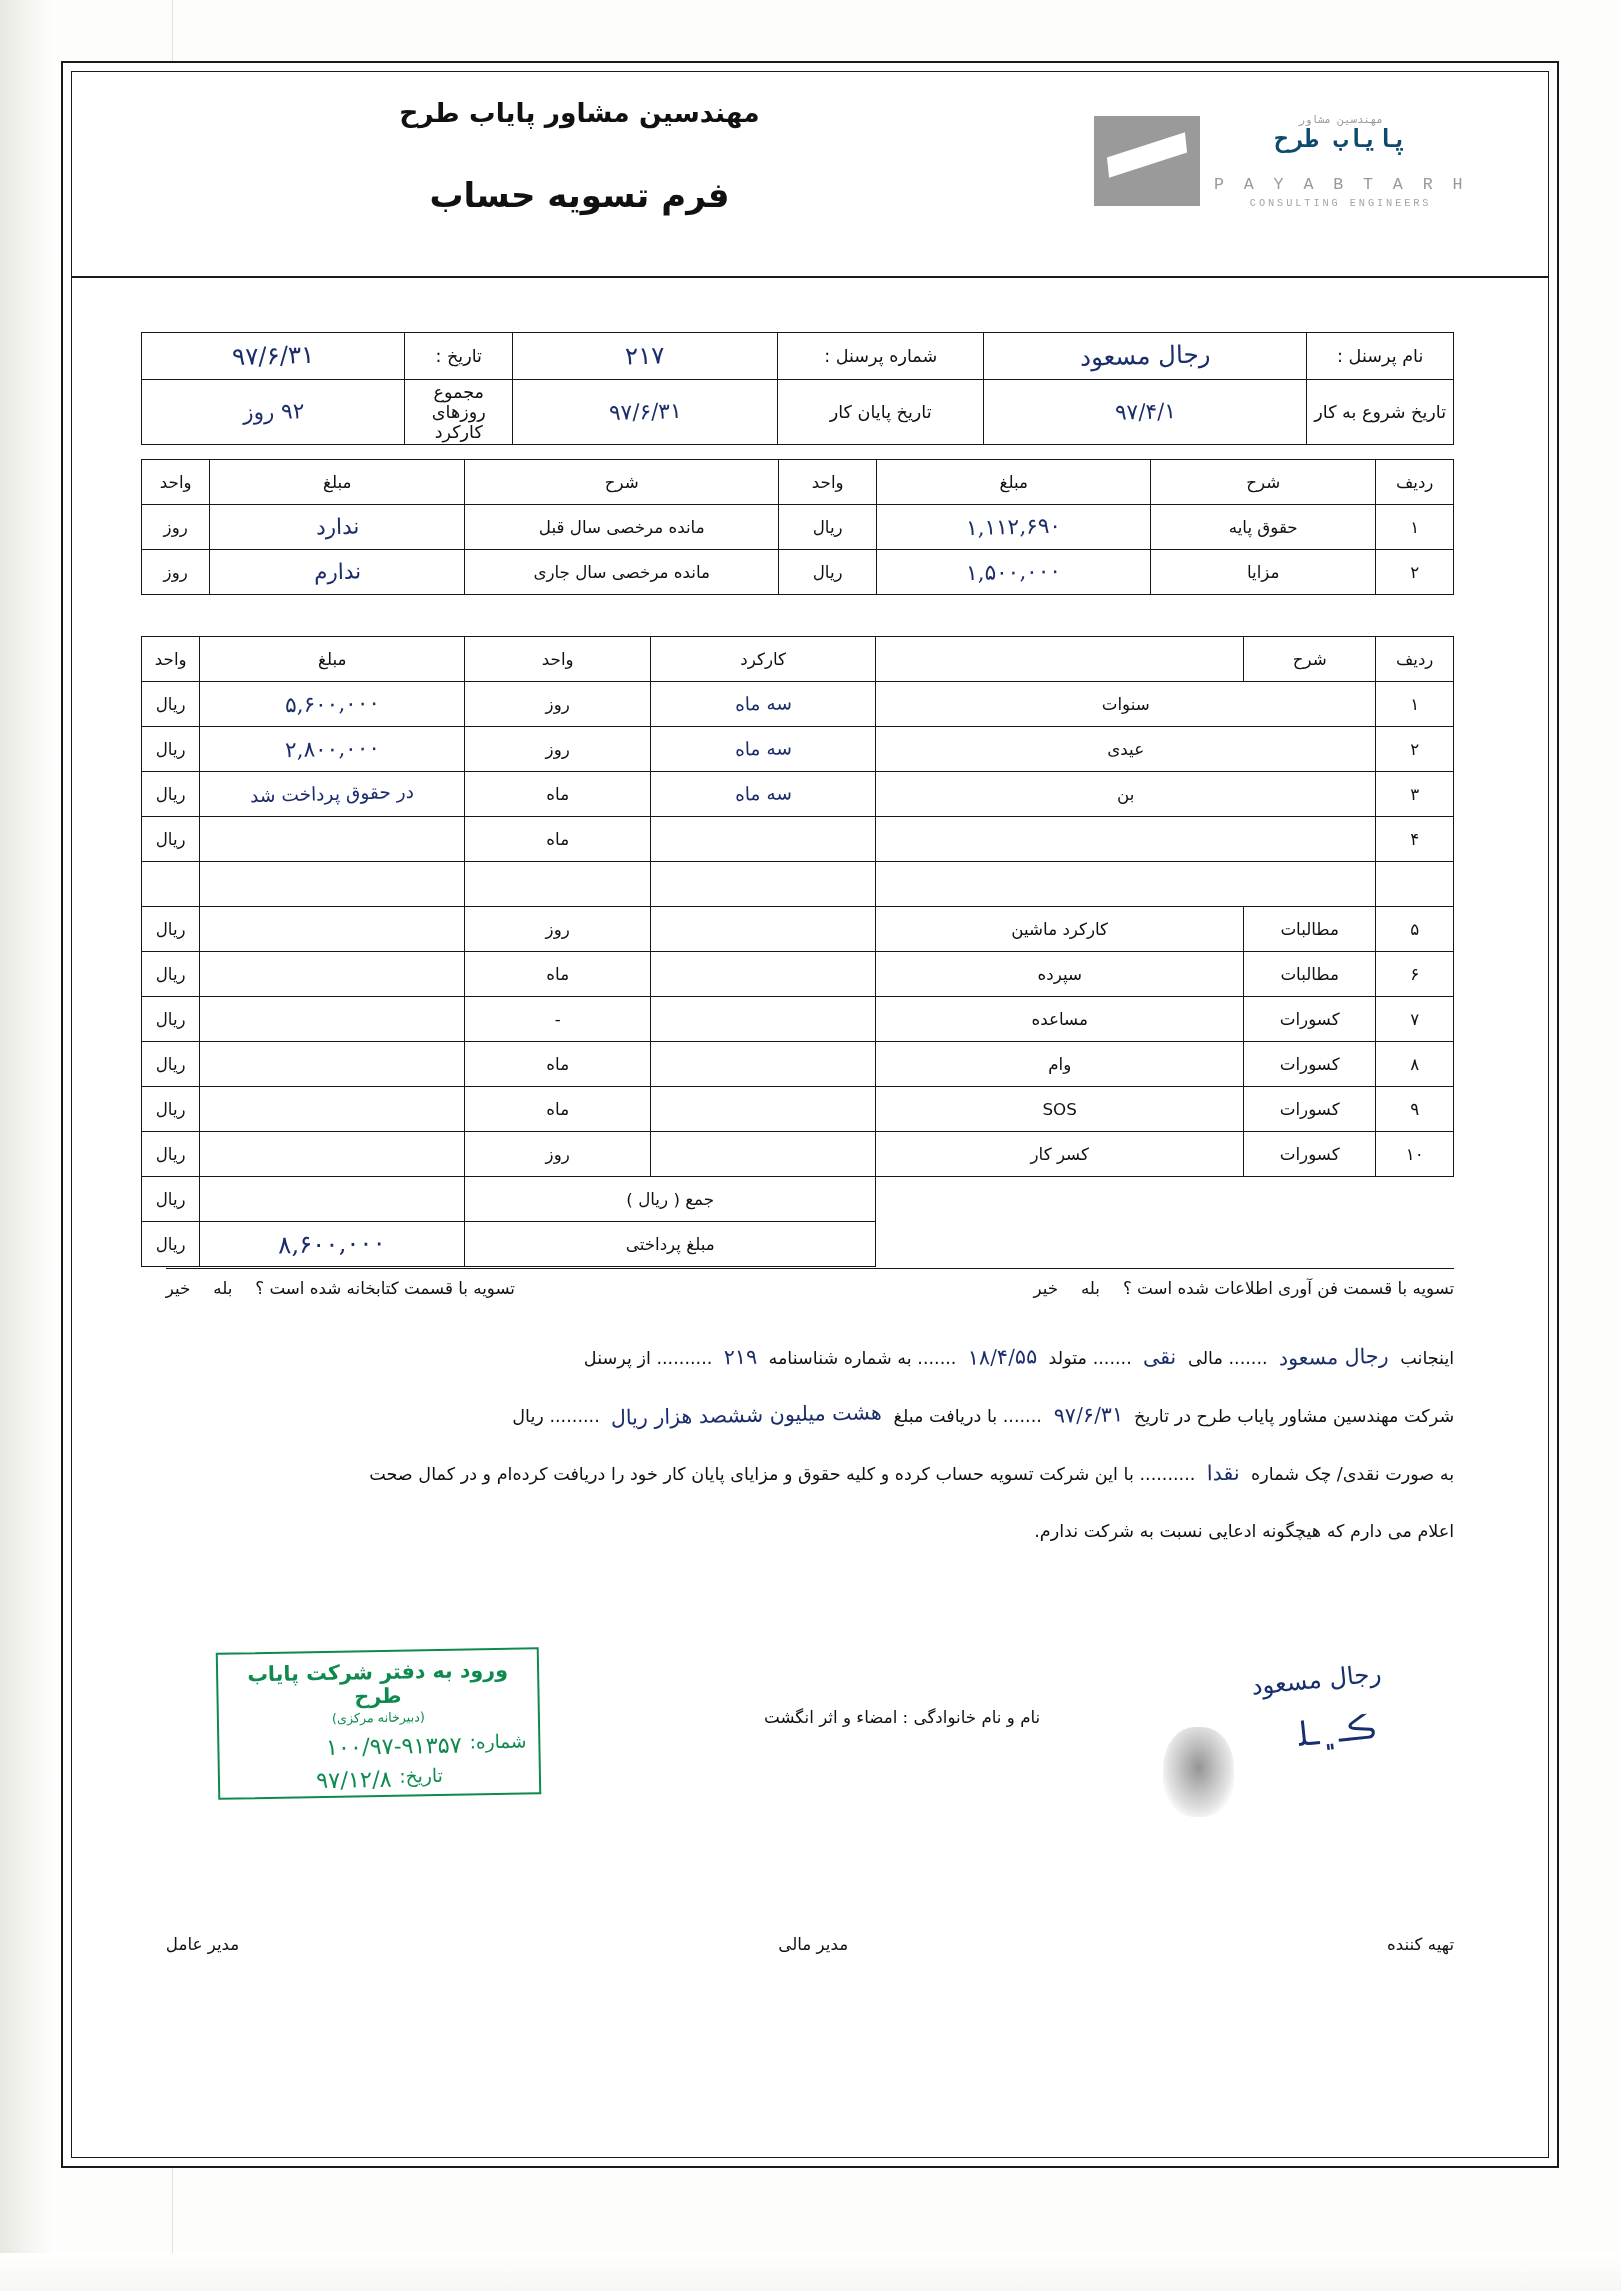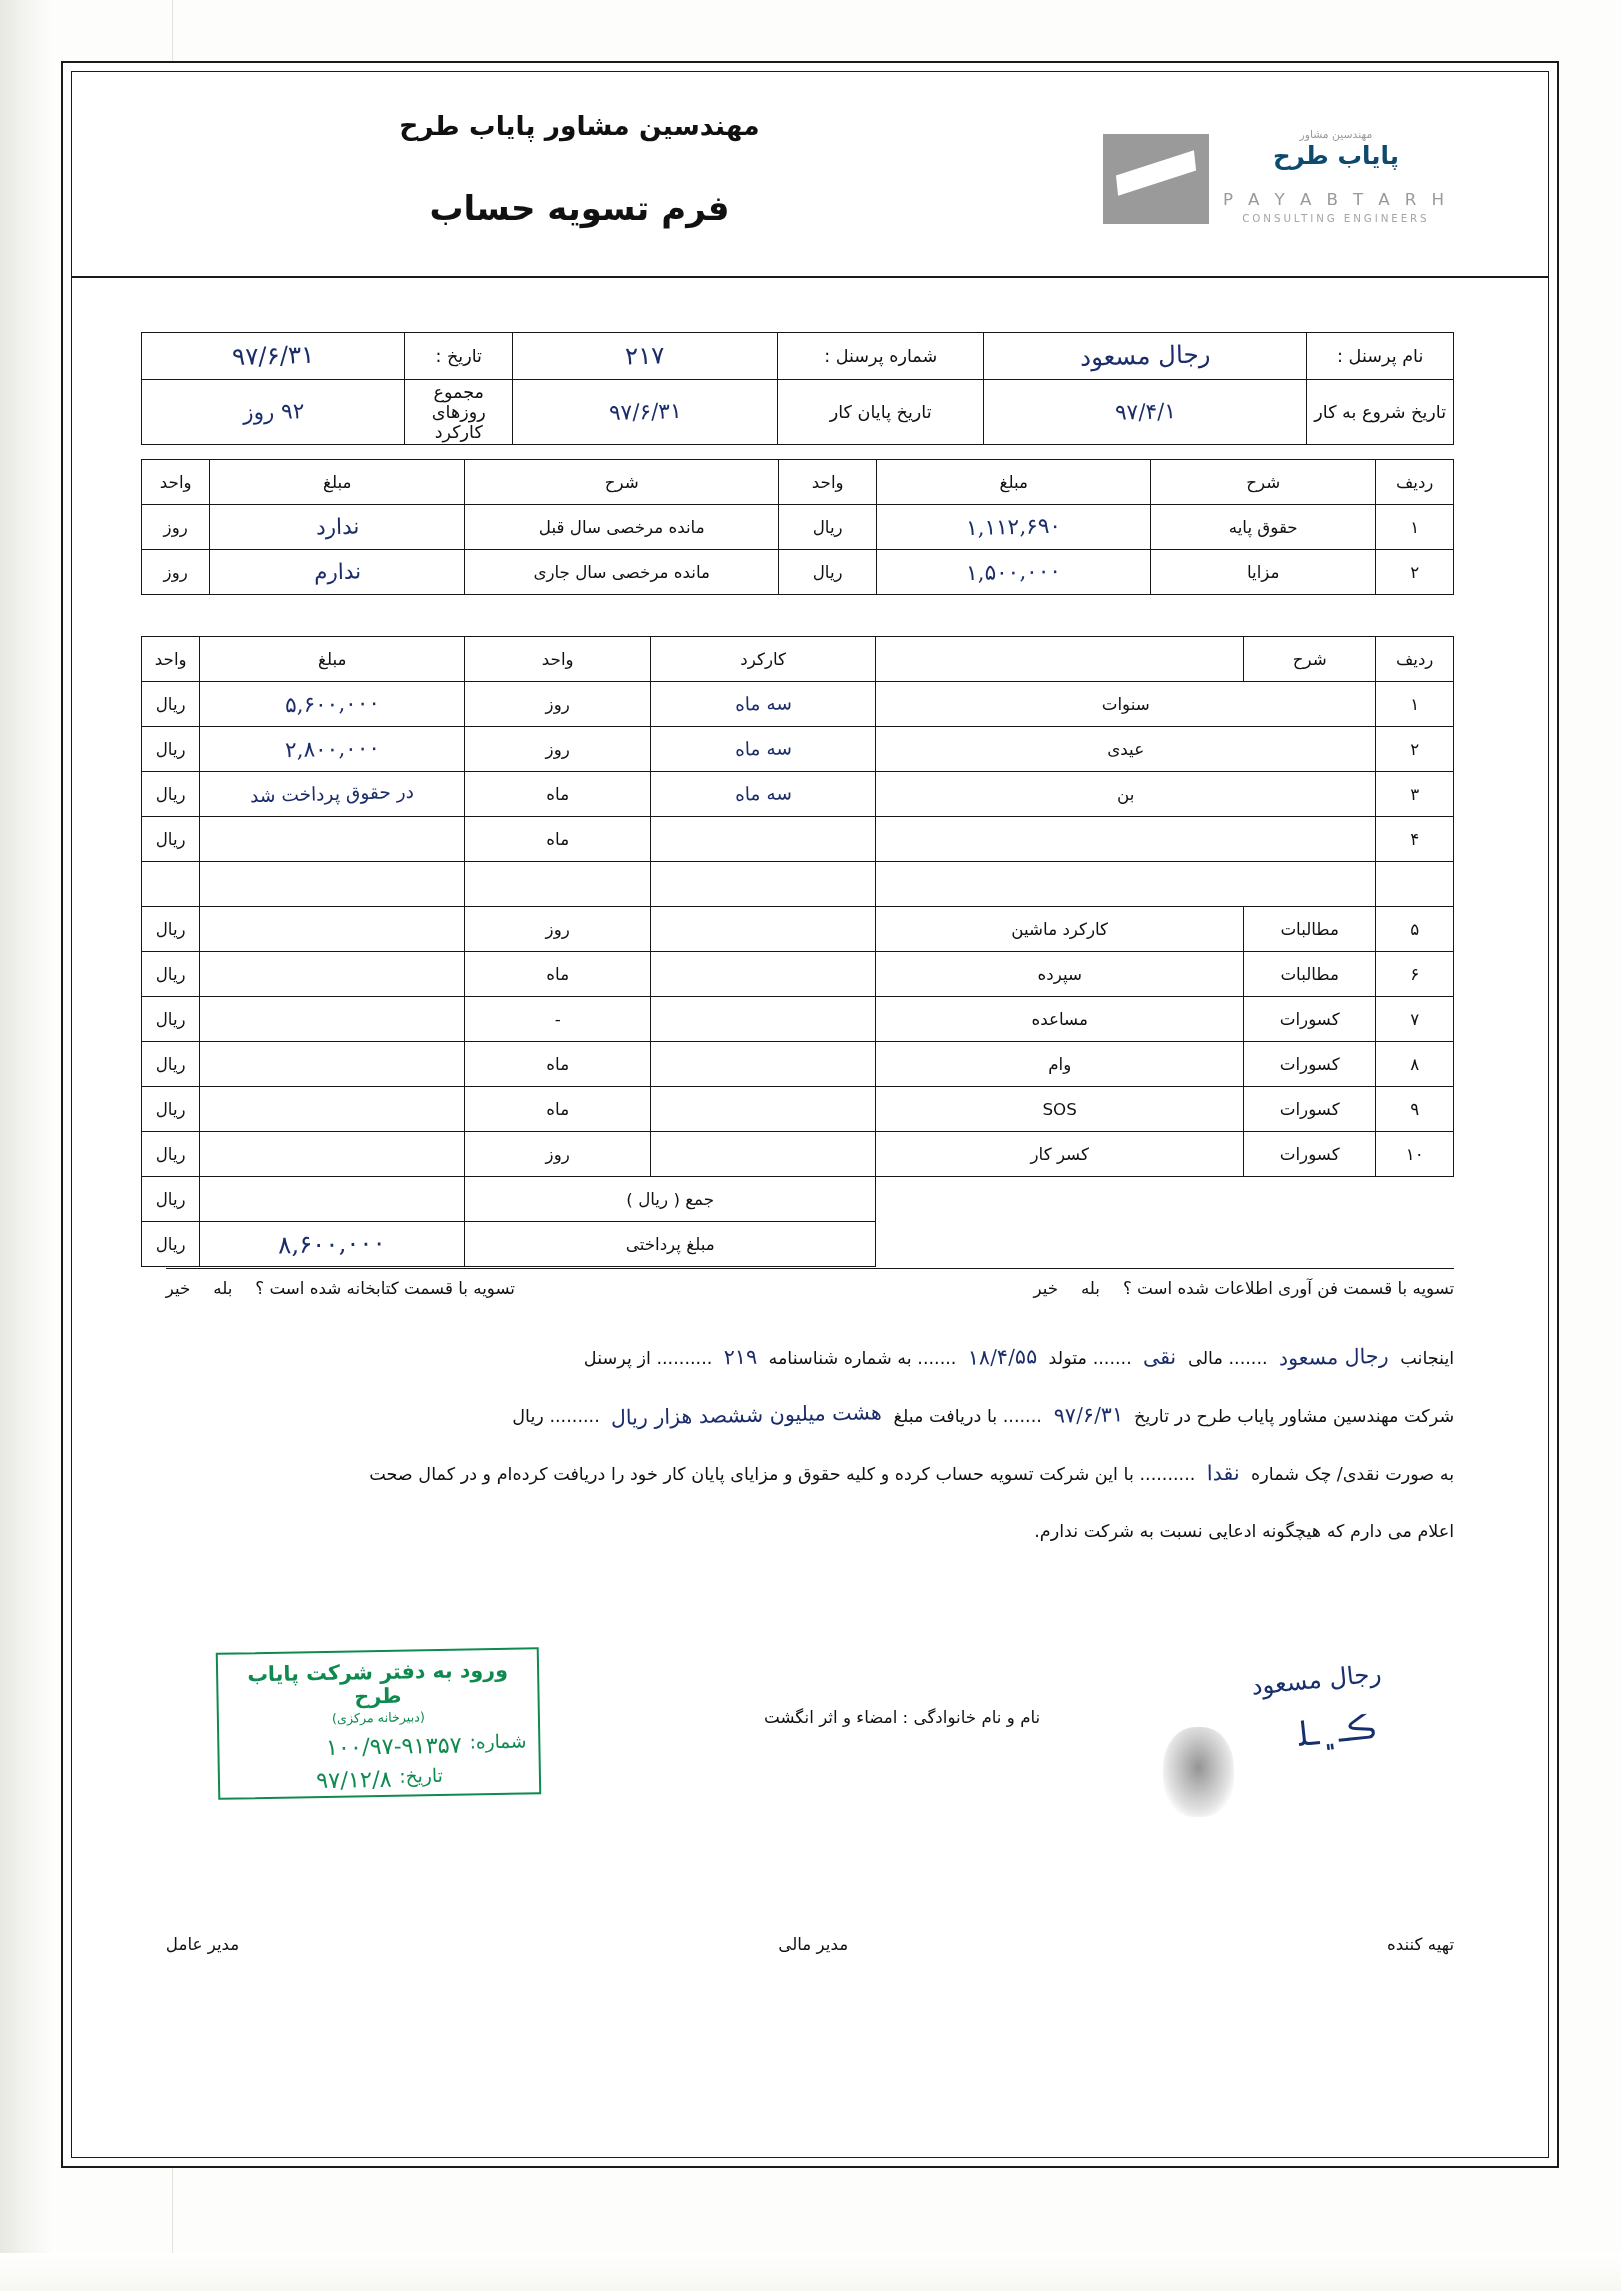--- a/index.html
+++ b/index.html
@@ -61,27 +61,28 @@
   
   .header-band {
     position: absolute;
     left: 0; right: 0; top: 0;
     height: 206px;
     border-bottom: 2.9px solid #1a1a1a;
     box-sizing: border-box;
   }
   .logo-wrap {
     position: absolute;
-    right: 63px;
+    right: 72px;
     top: 25.5px;
     width: 382px;
     height: 127px;
     direction: ltr;
     display: flex;
-    align-items: flex-end;
+    align-items: center;
+    font-family: Liberation Mono, monospace;
   }
   .logo-mark {
     width: 106px;
     height: 90px;
     background: #9a9a9a;
     position: relative;
     overflow: hidden;
     flex: 0 0 auto;
   }
   .logo-mark:after {
@@ -121,21 +122,21 @@
   .logo-en-sub {
     font-size: 10.3px;
     letter-spacing: 2.9px;
     color: #a5a5a5;
     margin-top: 2.9px;
   }
   .header-titles {
     position: absolute;
     left: 0;
     right: 461px;
-    top: 38px;
+    top: 25px;
     text-align: center;
   }
   .header-title-1 {
     font-size: 26.5px;
     font-weight: bold;
     margin-bottom: 47px;
   }
   .header-title-2 {
     font-size: 34px;
     font-weight: bold;

